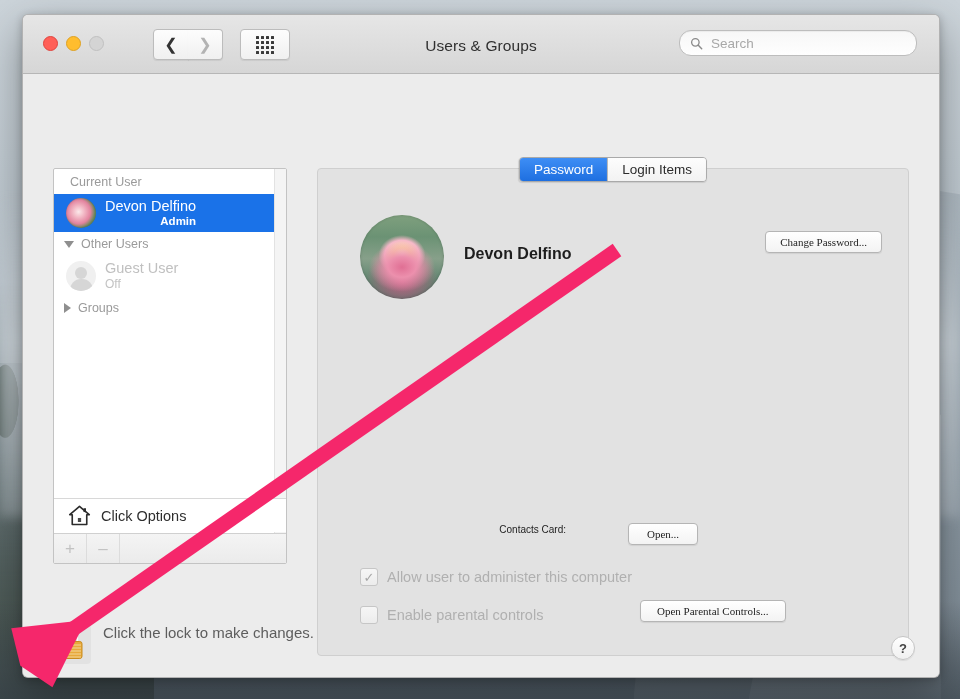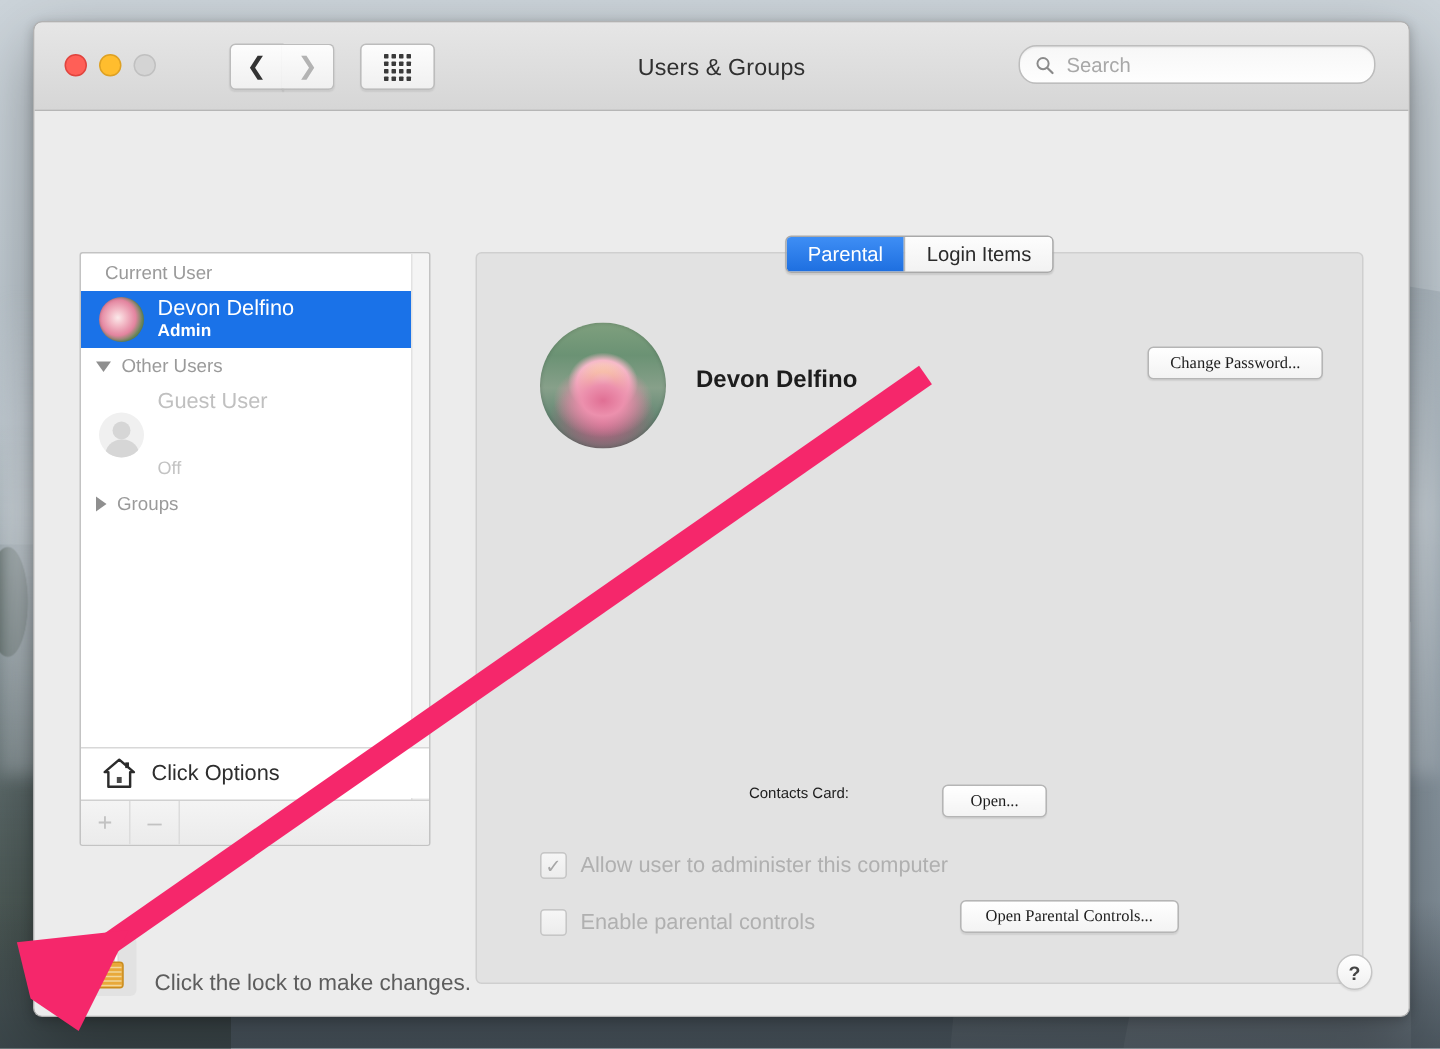--- a/index.html
+++ b/index.html
@@ -153,23 +153,23 @@
     position:absolute; left:9px; top:6px; width:12px; height:12px;
     border-radius:50%; background:#d6d6d6;
   }
   .guest-person .body {
     position:absolute; left:3.5px; top:18px; width:23px; height:14px;
     border-radius:11px 11px 0 0; background:#d6d6d6;
   }
   .sb-name  { font-size:14.5px; line-height:1.15; }
   .sb-sub   { font-size:11.5px; line-height:1.2; font-weight:bold; }
   .sb-row.selected .sb-name { color:#fff; }
-  .sb-row.selected .sb-sub  { color:#fff; }
+  .sb-row.selected .sb-sub  { color:#fff;text-align:right; }
   .sb-row.muted .sb-name { color:#c0c0c0; font-size:14.5px; }
-  .sb-row.muted .sb-sub  { color:#c3c3c3; font-weight:normal; font-size:12px;margin-top:28px; }
+  .sb-row.muted .sb-sub  { color:#c3c3c3; font-weight:normal; font-size:12px; }
 
   #login-options-row {
     position:absolute; left:0; bottom:31px; width:100%;
     border-top:1px solid #d8d8d8;
     display:flex; align-items:center; gap:10px;
     padding:6px 0 6px 14px; box-sizing:border-box; background:#fff;
   }
   #login-options-row .label { font-size:14.5px; color:#2e2e2e; }
   #sb-footer {
     position:absolute; left:0; bottom:0; width:100%; height:30px;
@@ -247,21 +247,21 @@
     background:linear-gradient(180deg,#f6f6f6,#ececec);
     border:1px solid #c6c6c6;
     display:flex; align-items:center; justify-content:center;
     font-size:13px; color:#a6a6a6; line-height:1;
   }
   .chk-label { font-size:14.5px; color:#b0b0b0; }
   #open-parental-btn { position:absolute; left:280px; top:-6px; padding:4px 16px; color:#1d1d1d; }
 
   
   #lock-row {
-    position:absolute; left:28px; bottom:14px; display:flex; align-items:flex-end; gap:12px;
+    position:absolute; left:28px; bottom:14px; display:flex; align-items:flex-start; gap:12px;
   }
   #lock-button {
     width:40px; height:40px; border-radius:4px;
     background:rgba(0,0,0,.04);
     display:flex; align-items:center; justify-content:center;
   }
   #lock-text { font-size:15px; color:#5d5d5d; }
   #help-button {
     position:absolute; right:24px; bottom:18px;
     width:22px; height:22px; border-radius:50%;
@@ -384,21 +384,21 @@
 
       <div id="sb-footer">
         <div class="pm-btn">+</div>
         <div class="pm-btn">–</div>
       </div>
     </div>
 
     <div id="panel">
 
       <div id="tabs">
-        <div class="tab active">Parental</div>
+        <div class="tab active">Password</div>
         <div class="tab inactive">Login Items</div>
       </div>
 
       <div class="avatar-lg"></div>
 
       <div id="display-name">Devon Delfino</div>
 
       <button class="btn" id="change-password-btn">Change Password...</button>
 
       <div id="contacts-row">

